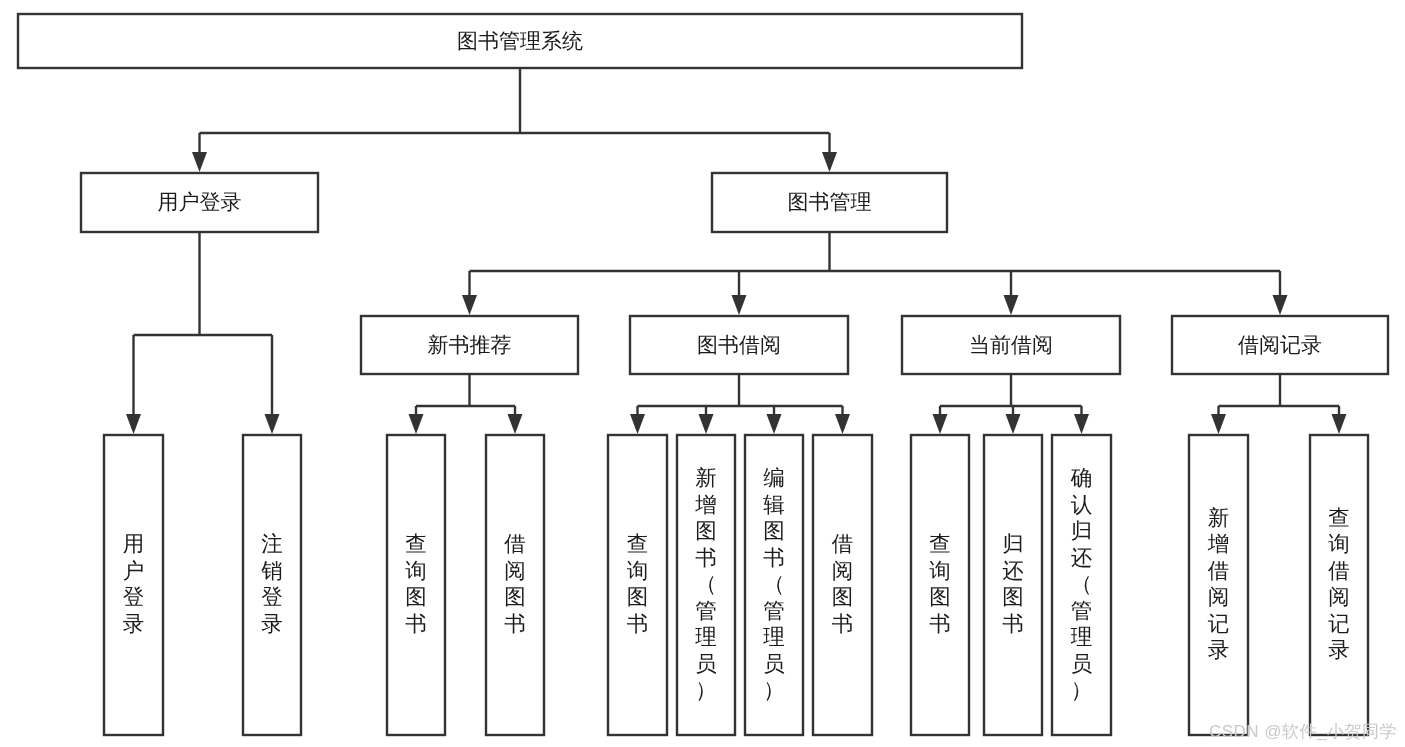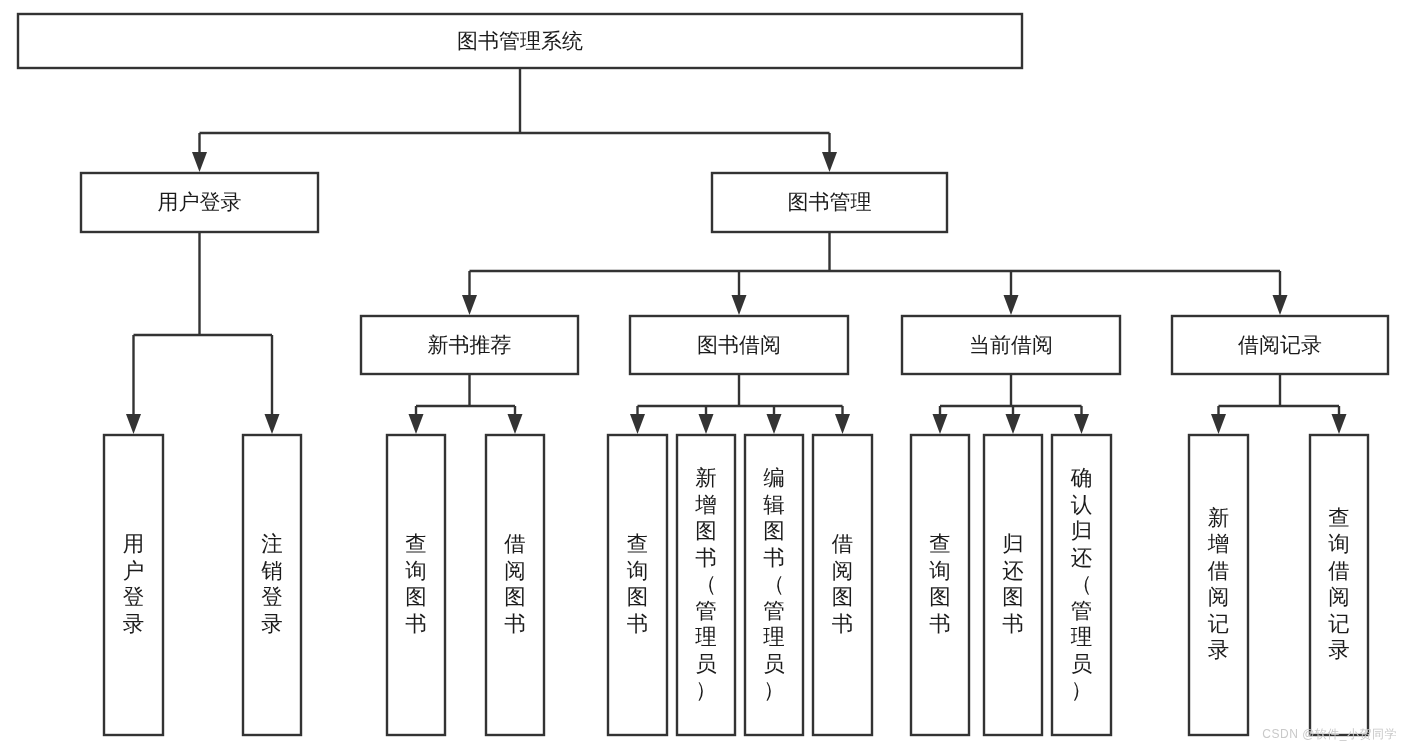--- a/index.html
+++ b/index.html
@@ -47,21 +47,21 @@
   }
   .arrow-head {
     fill: #333333;
     stroke: none;
   }
   .watermark {
     position: absolute;
     right: 8px;
     bottom: 4px;
     font-family: "Liberation Sans", "DejaVu Sans", sans-serif;
-    font-size: 12px;
+    font-size: 17px;
     color: #c9c9c9;
     white-space: nowrap;
     letter-spacing: 0.5px;
   }
 </style>
 </head>
 <body>
 
 <div id="diagram-root">
   <svg id="diagram-svg" width="1405" height="747" viewBox="0 0 1405 747">

